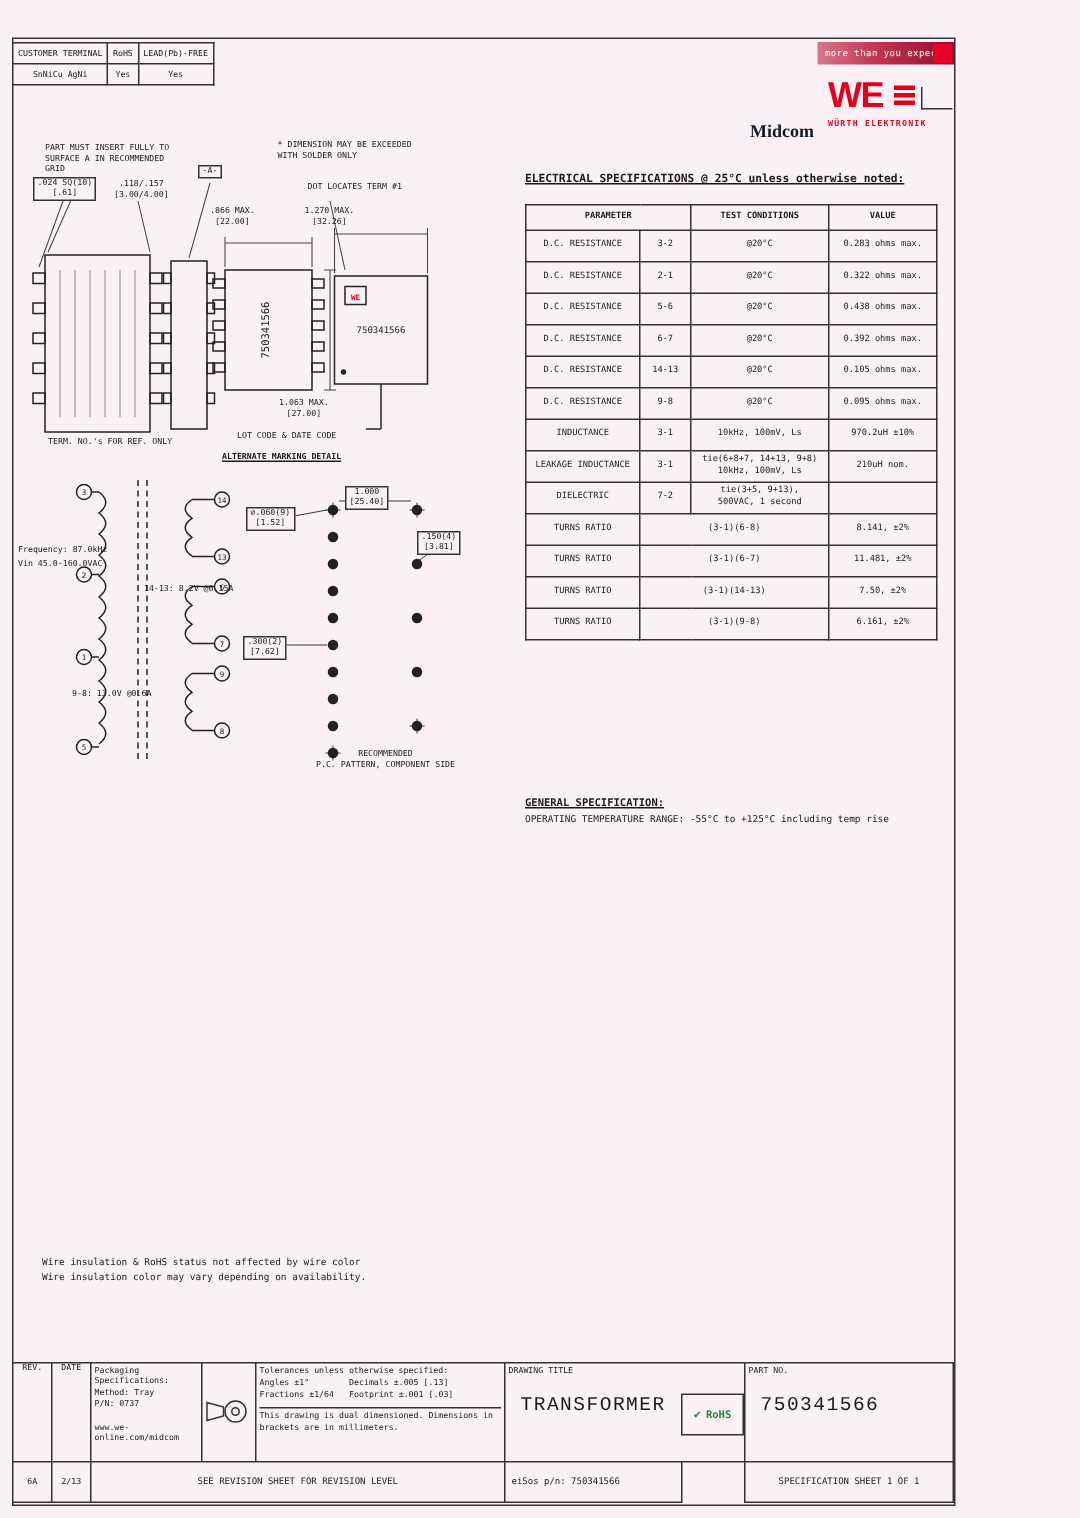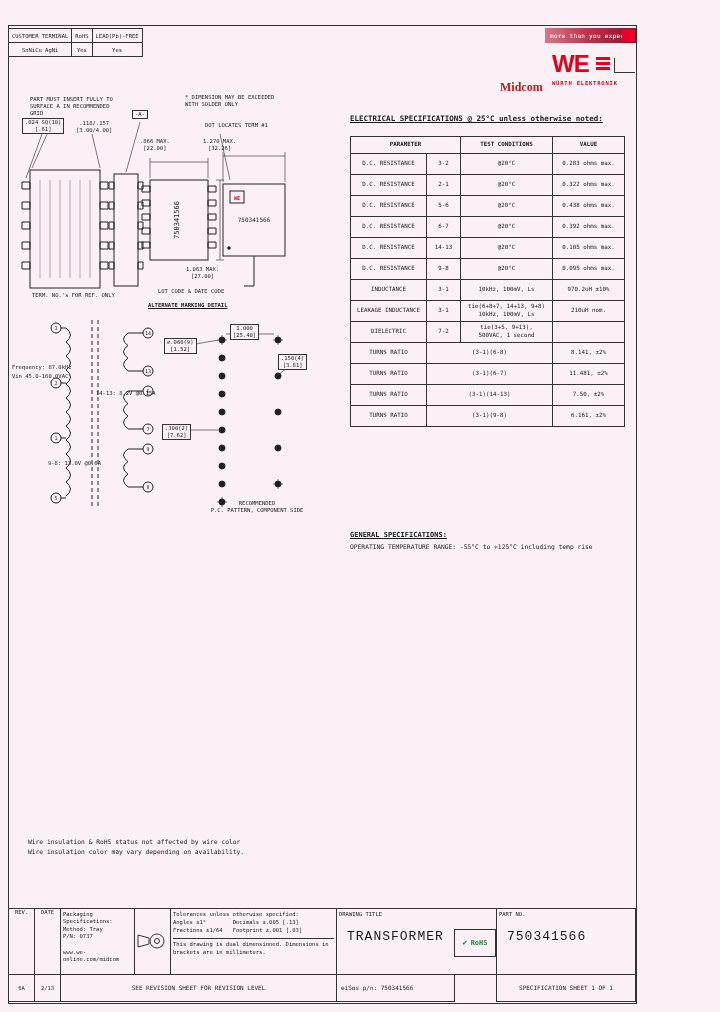--- a/index.html
+++ b/index.html
@@ -54,21 +54,21 @@
   <div class="abs" style="left:552px;top:50px;width:86px;height:46px;">
     <span style="position:absolute;left:0;top:0;font-family:'Liberation Sans',sans-serif;font-weight:bold;font-size:24px;color:#e2001a;letter-spacing:-1px;">WE</span>
     <span style="position:absolute;left:44px;top:7px;">
       <span style="display:block;width:14px;height:3px;background:#e2001a;margin-bottom:2px;"></span>
       <span style="display:block;width:14px;height:3px;background:#e2001a;margin-bottom:2px;"></span>
       <span style="display:block;width:14px;height:3px;background:#e2001a;"></span>
     </span>
     <span style="position:absolute;left:62px;top:8px;width:20px;height:14px;border-left:1px solid #333;border-bottom:1px solid #333;"></span>
     <span style="position:absolute;left:0;top:30px;font-size:5.5px;font-weight:bold;color:#e2001a;letter-spacing:.8px;">WÜRTH ELEKTRONIK</span>
   </div>
-  <div class="abs" style="left:500px;top:80px;font-family:'Liberation Serif',serif;font-weight:bold;font-size:12px;color:#b91c1c;">Midcom</div>
+  <div class="abs" style="left:500px;top:80px;font-family:'Liberation Serif',serif;font-weight:bold;font-size:12px;color:#0f172a;">Midcom</div>
 
   <svg class="abs" style="left:8px;top:88px;" width="340" height="480" viewBox="0 0 340 480">
 
     <g stroke="#222" fill="none">
       <rect x="22" y="82" width="70" height="118"></rect>
       <path d="M32,92V190 M42,92V190 M52,92V190 M62,92V190 M72,92V190 M82,92V190" stroke="#666" stroke-width="0.5"></path>
       <path d="M14,94h8v7h-8z M14,114h8v7h-8z M14,134h8v7h-8z M14,154h8v7h-8z M14,174h8v7h-8z"></path>
       <path d="M92,94h8v7h-8z M92,114h8v7h-8z M92,134h8v7h-8z M92,154h8v7h-8z M92,174h8v7h-8z"></path>
     </g>
 
@@ -301,21 +301,21 @@
           <td colspan="1">7.50, ±2%</td>
         </tr>
         <tr>
           <td colspan="1">TURNS RATIO</td>
           <td colspan="2">(3-1)(9-8)</td>
           <td colspan="1">6.161, ±2%</td>
         </tr>
       </tbody>
   </table>
 
-  <div class="abs b u" style="left:350px;top:531px;font-size:7px;">GENERAL SPECIFICATIONS:</div>
+  <div class="abs b u" style="left:350px;top:531px;font-size:7px;">GENERAL SPECIFICATION:</div>
   <div class="abs" style="left:350px;top:543px;font-size:6.3px;">OPERATING TEMPERATURE RANGE: -55°C to +125°C including temp rise</div>
 
   <div class="abs" style="left:28px;top:838px;font-size:6.3px;">Wire insulation &amp; RoHS status not affected by wire color</div>
   <div class="abs" style="left:28px;top:848px;font-size:6.3px;">Wire insulation color may vary depending on availability.</div>
 
   <div class="tbc" style="left:8px;top:908px;width:27px;height:67px;text-align:center;">
     <span>REV.</span>
   </div>
   <div class="tbc" style="left:34px;top:908px;width:27px;height:67px;text-align:center;">
     <span>DATE</span>

